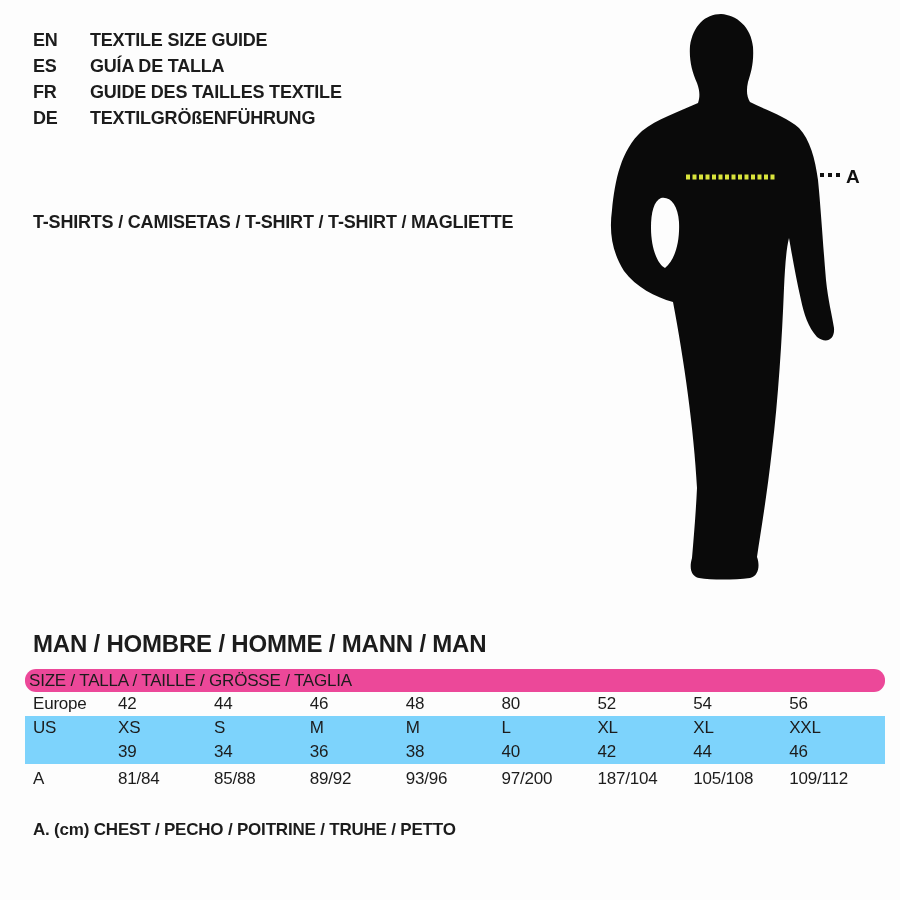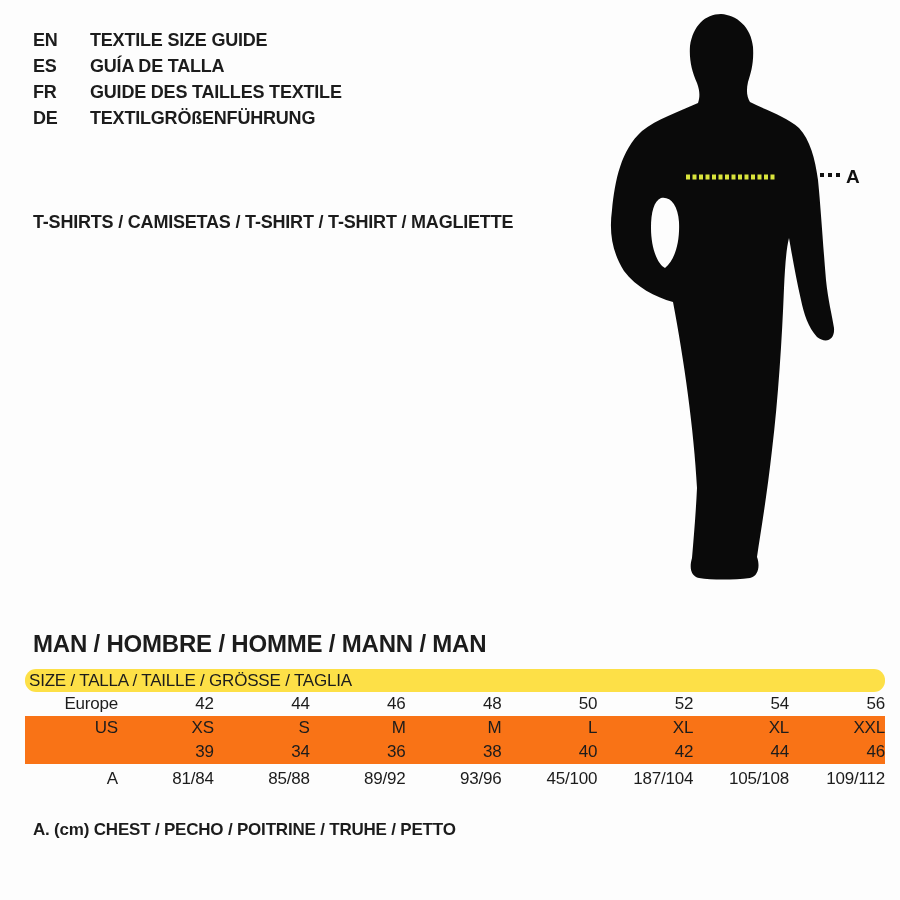--- a/index.html
+++ b/index.html
@@ -14,26 +14,26 @@
   .lang-row{display:flex;height:26px;line-height:26px;font-weight:700;font-size:18px;}
   .lang-code{width:57px;}
   
   .category-block{position:absolute;left:33px;top:161px;font-weight:700;font-size:18px;line-height:27px;margin-top:48px;}
   
   .figure-wrap{position:absolute;left:595px;top:0;width:290px;height:600px;}
   
   .section-title{position:absolute;left:33px;top:630px;font-weight:700;font-size:24px;}
   
   .size-table{position:absolute;left:25px;top:669px;width:860px;font-size:17px;}
-  .st-header{height:23px;line-height:23px;background:#fde047;padding-left:4px;border-radius:11px;}
+  .st-header{height:23px;line-height:23px;background:#ec4899;padding-left:4px;border-radius:11px;}
   .st-row{display:grid;grid-template-columns:93px repeat(8,1fr);height:24px;line-height:24px;}
-  .st-row.shaded{background:#f97316;}
+  .st-row.shaded{background:#7dd3fc;}
   .st-row.last{height:27px;line-height:30px;}
-  .st-label{padding-left:8px;text-align:right;}
-  .st-cell{text-align:right;}
+  .st-label{padding-left:8px;text-align:left;}
+  .st-cell{text-align:left;}
   
   .footnote{position:absolute;left:33px;top:820px;font-weight:700;font-size:17px;}
 </style>
 </head>
 <body>
 
 <div class="canvas">
 
   <div class="lang-list">
     <div class="lang-row">
@@ -102,21 +102,21 @@
 
   <div class="size-table">
     <div class="st-header">SIZE / TALLA / TAILLE / GRÖSSE / TAGLIA</div>
 
     <div class="st-row">
       <span class="st-label">Europe</span>
       <span class="st-cell">42</span>
       <span class="st-cell">44</span>
       <span class="st-cell">46</span>
       <span class="st-cell">48</span>
-      <span class="st-cell">50</span>
+      <span class="st-cell">80</span>
       <span class="st-cell">52</span>
       <span class="st-cell">54</span>
       <span class="st-cell">56</span>
     </div>
 
     <div class="st-row shaded">
       <span class="st-label">US</span>
       <span class="st-cell">XS</span>
       <span class="st-cell">S</span>
       <span class="st-cell">M</span>
@@ -138,21 +138,21 @@
       <span class="st-cell">44</span>
       <span class="st-cell">46</span>
     </div>
 
     <div class="st-row last">
       <span class="st-label">A</span>
       <span class="st-cell">81/84</span>
       <span class="st-cell">85/88</span>
       <span class="st-cell">89/92</span>
       <span class="st-cell">93/96</span>
-      <span class="st-cell">45/100</span>
+      <span class="st-cell">97/200</span>
       <span class="st-cell">187/104</span>
       <span class="st-cell">105/108</span>
       <span class="st-cell">109/112</span>
     </div>
   </div>
 
   <div class="footnote">A. (cm) CHEST / PECHO / POITRINE / TRUHE / PETTO</div>
 
 </div>
 

